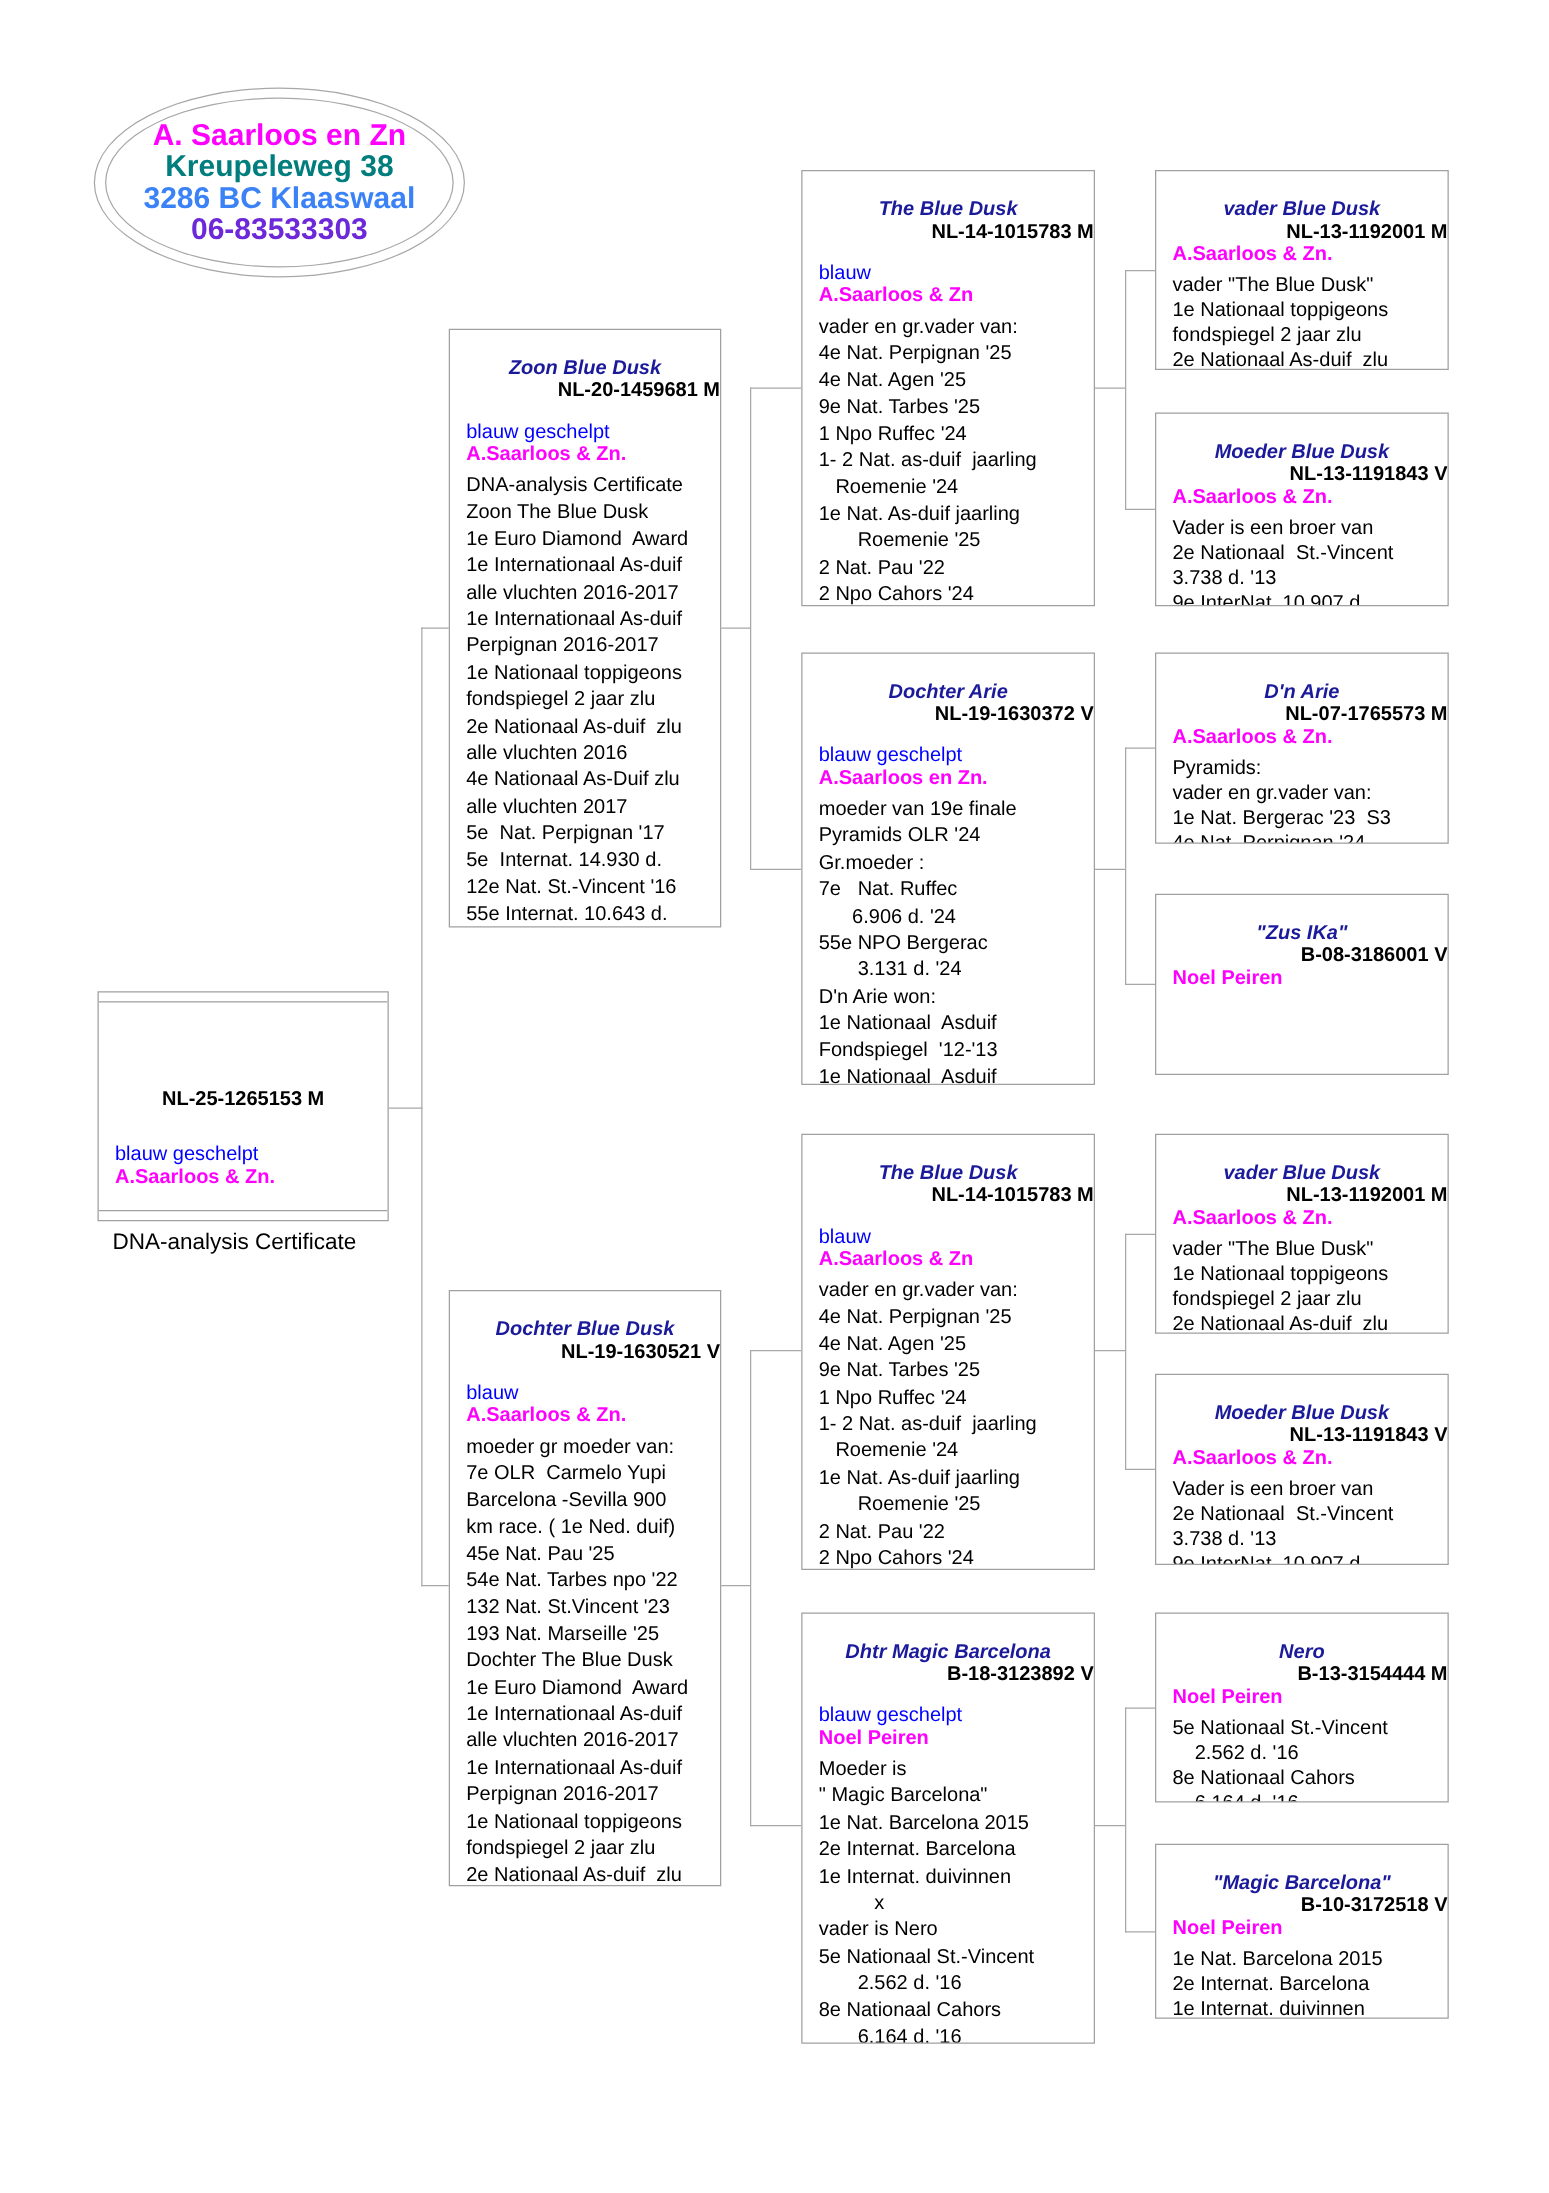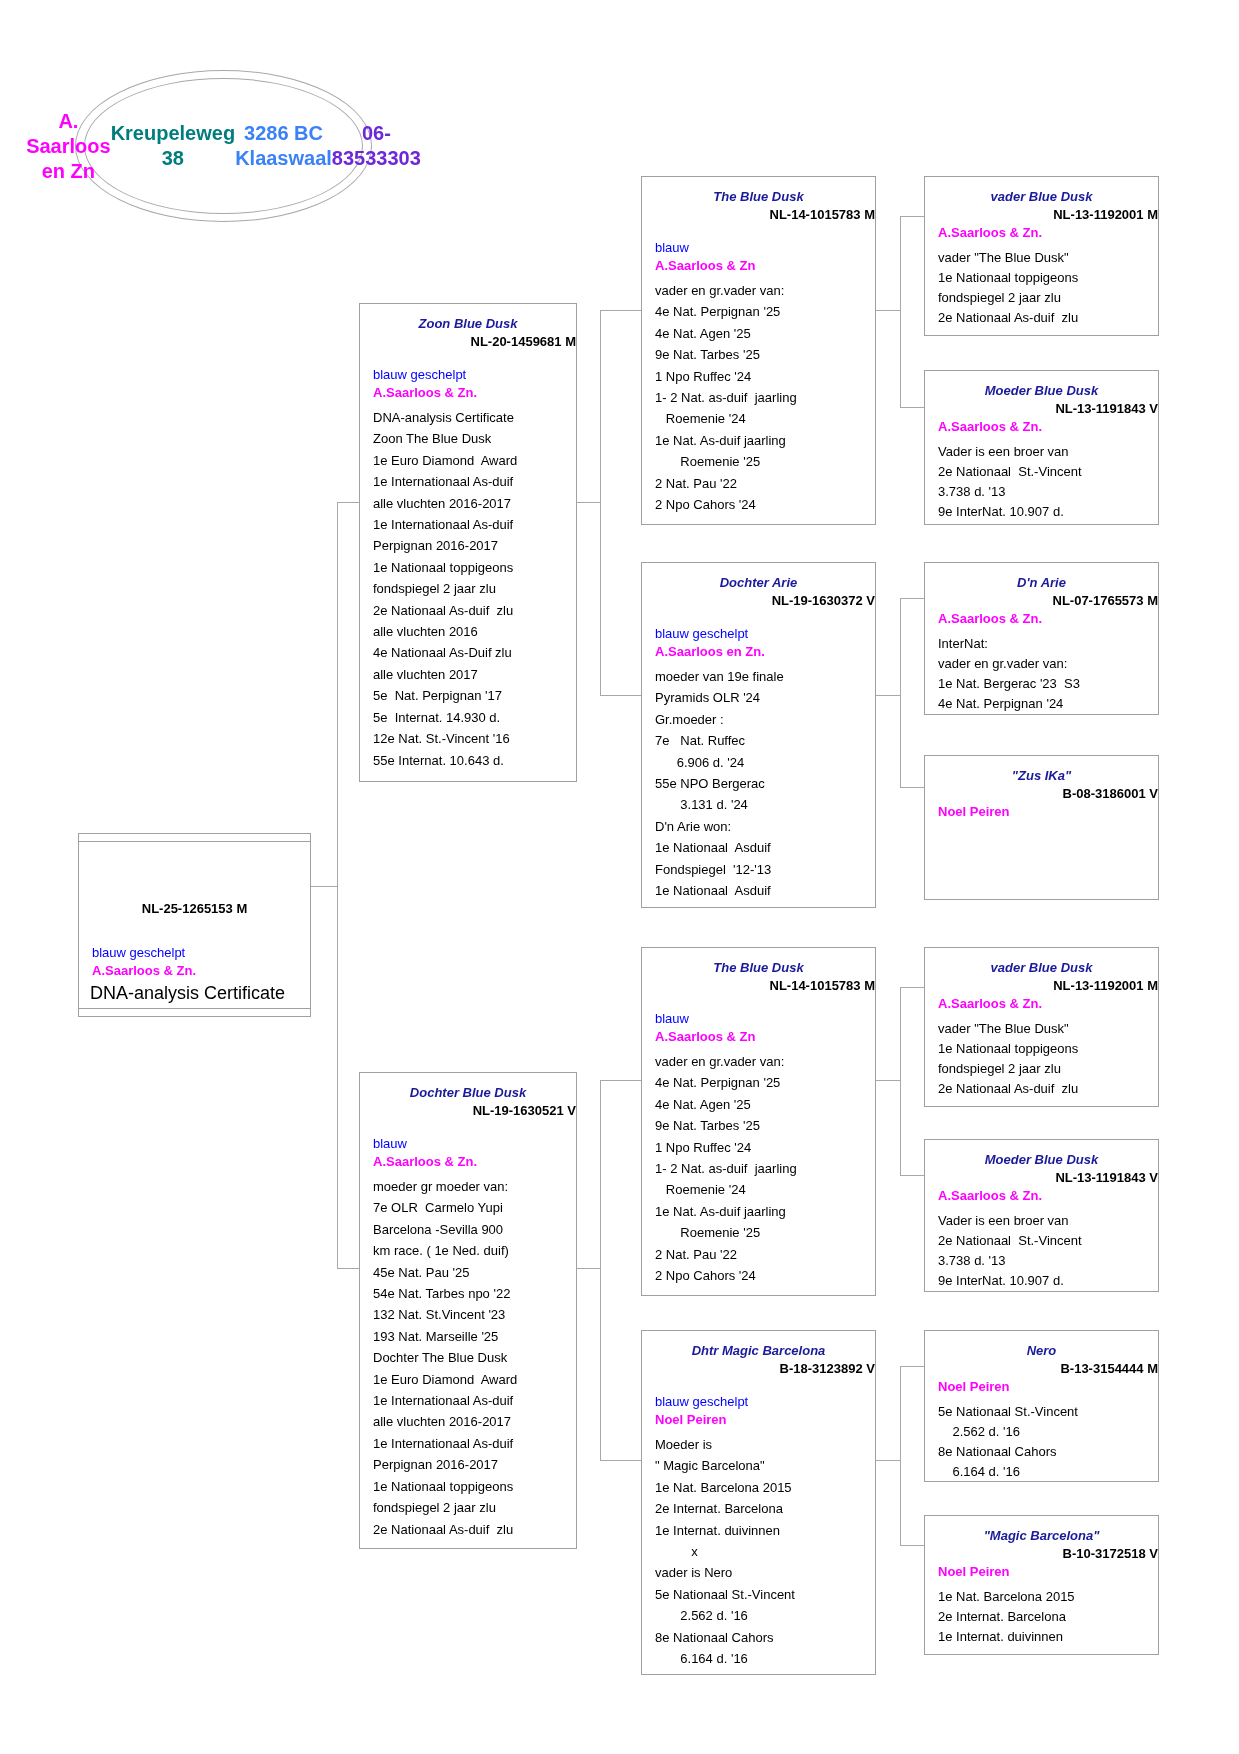--- a/index.html
+++ b/index.html
@@ -9,24 +9,23 @@
     background:#ffffff;
     font-family:"Liberation Sans",sans-serif;
     color:#000;
   }
   
   .box{
     position:absolute;
     border:1px solid #a0a0a0;
     background:#fff;
     box-sizing:border-box;
-    font-size:13px;
-    padding-top:11px;
+    font-size:16px;
+    padding-top:22px;
     overflow:hidden;
-    margin-top:40px;
   }
   .title{
     text-align:center;
     font-weight:bold;
     font-style:italic;
     color:#1a1a9b;
     line-height:18px;
     white-space:pre;
   }
   .ring{
@@ -80,24 +79,23 @@
   
   #logo{
     position:absolute;left:75px;top:70px;width:297px;height:152px;
     border:1px solid #a8a8a8;border-radius:50%;
     display:flex;align-items:center;justify-content:center;
     box-sizing:border-box;
   }
   #logo-inner{
     width:279px;height:136px;
     border:1px solid #a8a8a8;border-radius:50%;
-    display:flex;flex-direction:row;align-items:center;justify-content:center;
-    font-weight:bold;font-size:20px;line-height:25px;
+    display:flex;flex-direction:column;align-items:center;justify-content:center;
+    font-weight:bold;font-size:24px;line-height:25px;
     box-sizing:border-box;
-    text-align:center;
   }
   .l-name{color:#ff00ff;}
   .l-street{color:#007d7d;}
   .l-city{color:#3b82f6;}
   .l-phone{color:#6d28d9;}
 
   
   .cl{position:absolute;background:#a8a8a8;}
   .h{height:1px;}
   .v{width:1px;}
@@ -271,21 +269,21 @@
       <div class="bline">2e Nationaal  St.-Vincent</div>
       <div class="bline">3.738 d. '13</div>
       <div class="bline">9e InterNat. 10.907 d.</div>
     </div>
 </div>
 <div class="box ggbox" id="gg3">
   <div class="title">D'n Arie</div>
   <div class="ring">NL-07-1765573 M</div>
   <div class="owner">A.Saarloos &amp; Zn.</div>
   <div class="body">
-      <div class="bline">InterNat:</div>
+      <div class="bline">Pyramids:</div>
       <div class="bline">vader en gr.vader van:</div>
       <div class="bline">1e Nat. Bergerac '23  S3</div>
       <div class="bline">4e Nat. Perpignan '24</div>
     </div>
 </div>
 <div class="box ggbox" id="gg4">
   <div class="title">"Zus IKa"</div>
   <div class="ring">B-08-3186001 V</div>
   <div class="owner">Noel Peiren</div>
 </div>

